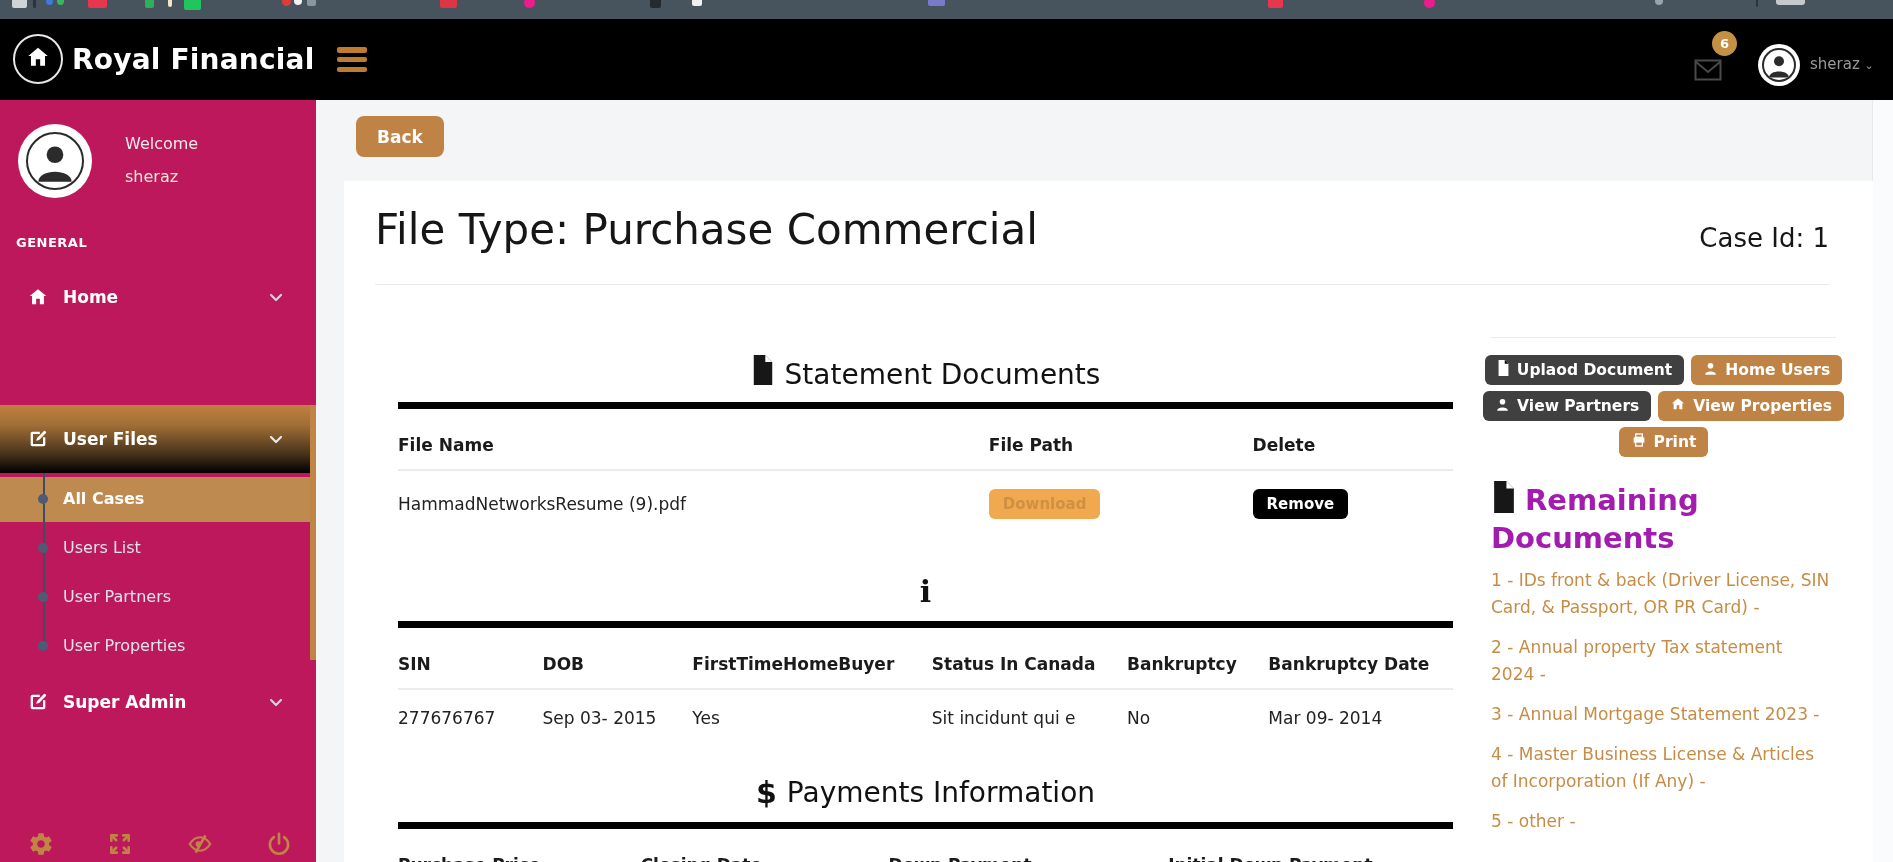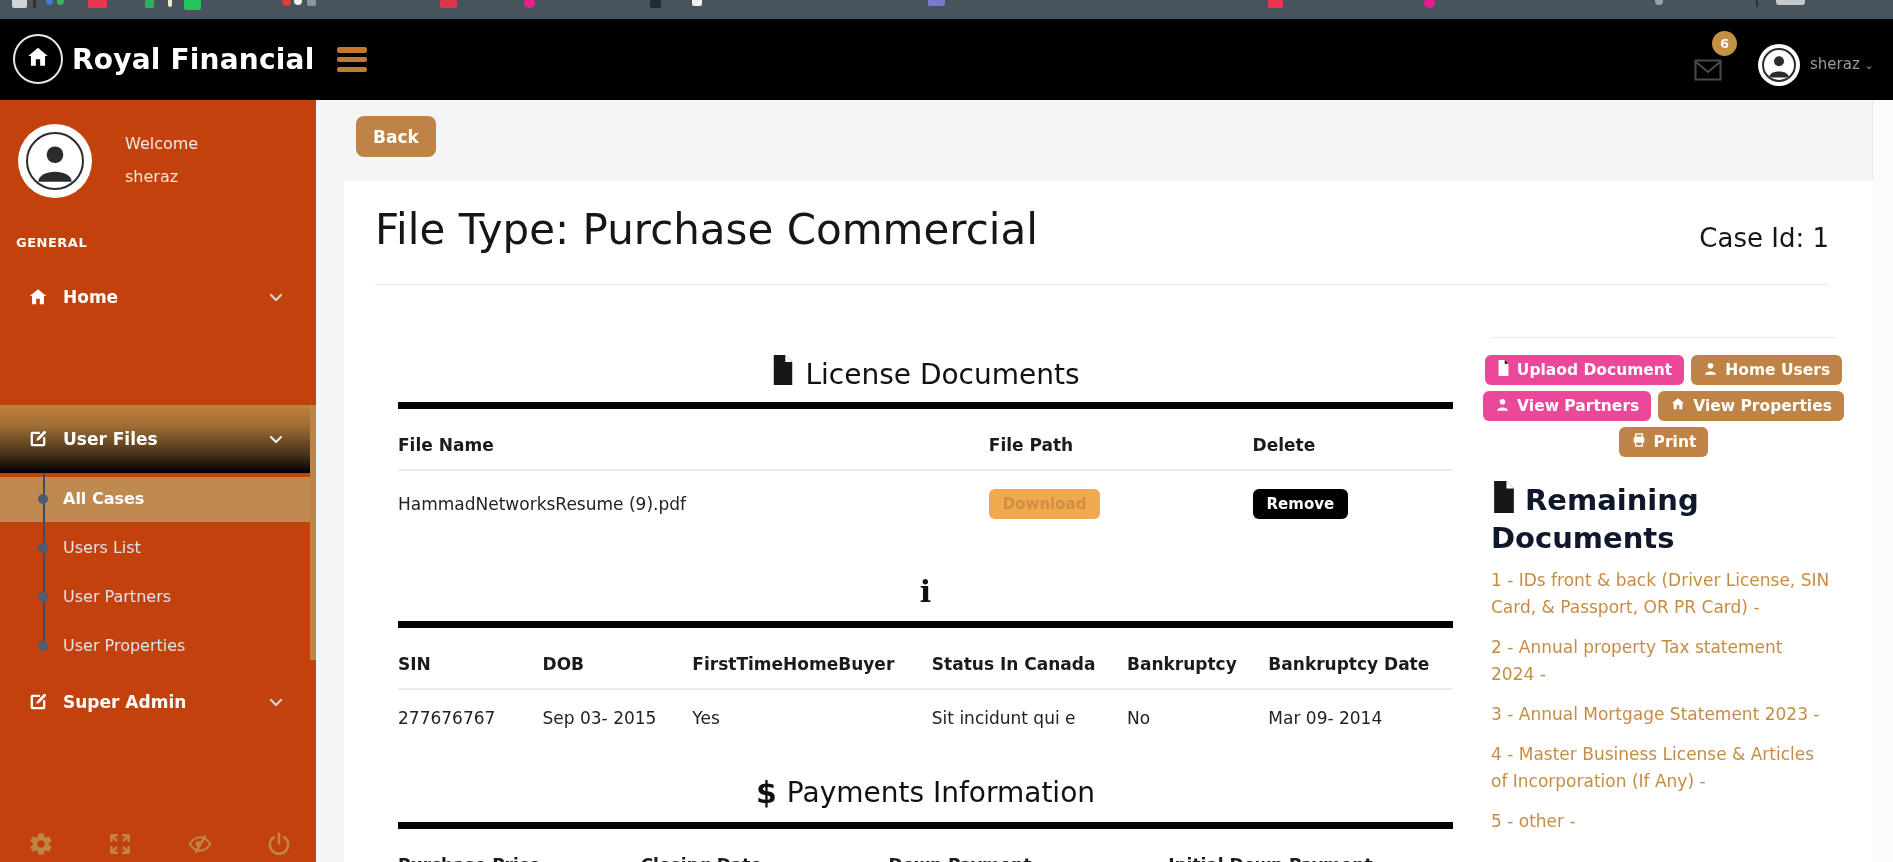--- a/index.html
+++ b/index.html
@@ -16,21 +16,21 @@
   .brand { position:absolute; left:72px; top:24px; font-size:28px; font-weight:600; color:#fff; letter-spacing:.2px; }
   .hamburger { position:absolute; left:337px; top:28px; width:30px; height:25px; display:flex; flex-direction:column; justify-content:space-between; cursor:pointer; }
   .hamburger span { display:block; height:5.5px; background:#c07b2e; border-radius:2px; }
   .mail-wrap { position:absolute; left:1694px; top:12px; width:48px; height:58px; }
   .badge { position:absolute; left:18px; top:0; width:25px; height:25px; border-radius:50%; background:#c49045; color:#fff; font-size:13px; font-weight:600; display:flex; align-items:center; justify-content:center; }
   .header-avatar { position:absolute; left:1758px; top:25px; width:42px; height:42px; background:#fff; border-radius:50%; display:flex; align-items:center; justify-content:center; }
   .header-avatar .inner { width:34px; height:34px; border:2px solid #2b2b2b; border-radius:50%; display:flex; align-items:center; justify-content:center; overflow:hidden; }
   .header-user { position:absolute; left:1810px; top:36px; font-size:15px; color:#9a9a9a; cursor:pointer;text-align:right; }
 
   
-  .sidebar { position:absolute; left:0; top:100px; width:316px; height:762px; background:#c2410c; }
+  .sidebar { position:absolute; left:0; top:100px; width:316px; height:762px; background:#be185d; }
   .side-avatar { position:absolute; left:18px; top:24px; width:74px; height:74px; background:#fff; border-radius:50%; display:flex; align-items:center; justify-content:center; }
   .side-avatar .inner { width:58px; height:58px; border:2px solid #2b2b2b; border-radius:50%; display:flex; align-items:center; justify-content:center; overflow:hidden; }
   .welcome { position:absolute; left:125px; top:34px; font-size:16px; color:#eaeaea; }
   .side-uname { position:absolute; left:125px; top:67px; font-size:16px; color:#f2e7cf; }
   .side-section { position:absolute; left:16px; top:135px; font-size:13px; font-weight:700; color:#fff; letter-spacing:.5px; }
   .nav-item { position:absolute; left:0; width:316px; height:44px; display:flex; align-items:center; cursor:pointer;text-decoration:underline; }
   .nav-item .nico { position:absolute; left:26px; width:24px; height:24px; display:flex; align-items:center; justify-content:center; }
   .nav-item .nlabel { position:absolute; left:63px; font-size:17px; font-weight:600; color:#fff; }
   .nav-item .chev { position:absolute; left:268px; width:16px; height:16px; }
   .uf-block { position:absolute; left:0; top:305px; width:310px; height:68px; background:linear-gradient(to bottom,#c0813f 0%,#a06e35 30%,#47331a 72%,#000 100%); }
@@ -40,21 +40,21 @@
   .sub-bullet { position:absolute; left:38px; width:10px; height:10px; border-radius:50%; background:#4c5c74; }
   .sub-item { position:absolute; left:63px; font-size:16px; color:#dde4ec; cursor:pointer; }
   .sub-item.on { color:#fff; font-weight:600; }
   .side-tools { position:absolute; left:0; top:731px; width:316px; height:30px; }
   .tool { position:absolute; width:26px; height:26px; cursor:pointer; }
 
   
   .scroll-strip { position:absolute; left:1872px; top:100px; width:21px; height:762px; background:#fafbfc; border-left:1px solid #e7e9eb; }
 
   
-  .back-btn { position:absolute; left:356px; top:116px; width:80px; height:41px; background:#bf8445; border:none; border-radius:8px; color:#fff; font-size:17px; font-weight:600; font-family:inherit; cursor:pointer; }
+  .back-btn { position:absolute; left:356px; top:116px; width:88px; height:41px; background:#bf8445; border:none; border-radius:8px; color:#fff; font-size:17px; font-weight:600; font-family:inherit; cursor:pointer; }
   .card { position:absolute; left:344px; top:181px; width:1529px; height:681px; background:#fff; }
   .page-title { position:absolute; left:31px; top:24px; font-size:42px; font-weight:500; color:#161616; }
   .case-id { position:absolute; right:44px; top:42px; font-size:26px; font-weight:500; color:#161616; }
   .title-divider { position:absolute; left:31px; right:44px; top:103px; height:1px; background:#e8ebf0; }
 
   .left-col { position:absolute; left:54px; top:160px; width:1055px; }
   .sec-head { display:flex; align-items:center; justify-content:center; gap:10px; font-size:28px; font-weight:500; color:#111; line-height:38px; }
   .sec-head .glyph { font-weight:700; font-size:30px; font-family:"DejaVu Serif",serif; }
   .h1m { margin-top:14px; } .h2m { margin-top:36px; } .h3m { margin-top:28px; }
   .thick-bar { height:7px; background:#000; margin-top:7px; }
@@ -64,22 +64,22 @@
   table.dtab td { font-size:17px; color:#222; text-align:left; padding:18px 8px; padding-left:0; vertical-align:middle; }
   .dl-btn { display:inline-block; background:#f0a94e; color:#d09043; font-size:15px; font-weight:600; border:none; border-radius:6px; padding:6px 14px; font-family:inherit; cursor:pointer; }
   .rm-btn { display:inline-block; background:#000; color:#fff; font-size:15px; font-weight:600; border:none; border-radius:6px; padding:6px 14px; font-family:inherit; cursor:pointer; }
 
   .right-col { position:absolute; left:1147px; top:140px; width:345px; }
   .fs-title { font-size:30px; font-weight:500; color:#141414; margin-top:4px; line-height:38px; }
   .rc-divider { height:1px; background:#e8ebf0; margin-top:16px; }
   .btn-rows { margin-top:17px; display:flex; flex-direction:column; gap:6px; }
   .btn-row { display:flex; justify-content:center; gap:7px; }
   .pill { height:30px; display:inline-flex; align-items:center; gap:7px; padding:0 12px; border:none; border-radius:6px; color:#fff; font-size:15.5px; font-weight:600; font-family:inherit; cursor:pointer; white-space:nowrap; }
-  .pill.dark { background:#ec4899;justify-content:flex-end; } .pill.tan { background:#bf8445; }
-  .rd-title { margin-top:24px; width:320px; font-size:29px; font-weight:600; color:#0f172a; line-height:38px; }
+  .pill.dark { background:#404040;justify-content:flex-end; } .pill.tan { background:#bf8445; }
+  .rd-title { margin-top:24px; width:320px; font-size:29px; font-weight:600; color:#a21caf; line-height:38px; }
   .rd-title svg { vertical-align:-3px; margin-right:8px; }
   .rd-list { margin-top:10px; list-style:none; width:340px; }
   .rd-list li { font-size:17px; font-weight:500; color:#c68c45; line-height:27px; margin-bottom:13px; cursor:pointer; }
 </style>
 </head>
 <body>
 
 <div id="canvas">
 
   <div class="top-strip">
@@ -260,21 +260,21 @@
 
     <div class="left-col">
 
       <div class="sec-head h1m">
         <span>
           <svg width="24" height="30" viewBox="0 0 20 26">
               <path d="M2 0 h10 l6 6 v20 H2 Z" fill="#171717"></path>
               <path d="M12 0 l6 6 h-6 Z" fill="#fff"></path>
             </svg>
         </span>
-        <span>License Documents</span>
+        <span>Statement Documents</span>
       </div>
       <div class="thick-bar"></div>
 
       <table class="dtab">
         <colgroup>
             <col style="width:56%">
             <col style="width:25%">
             <col style="width:19%">
           </colgroup>
         <thead>

